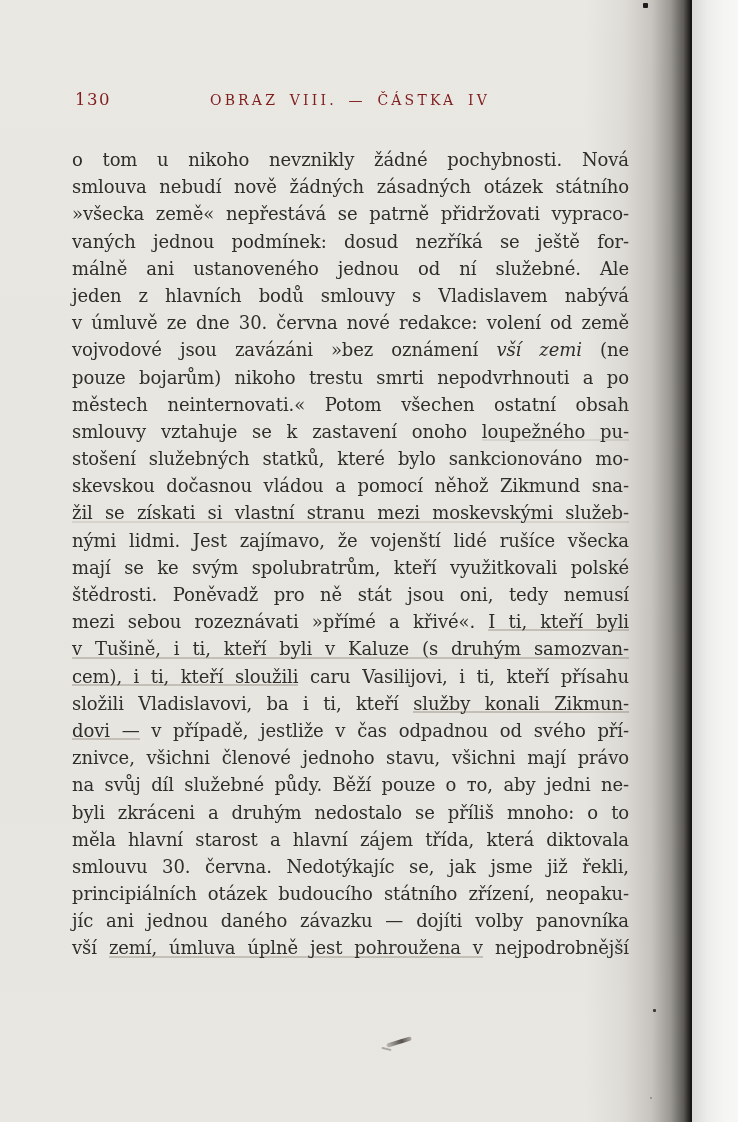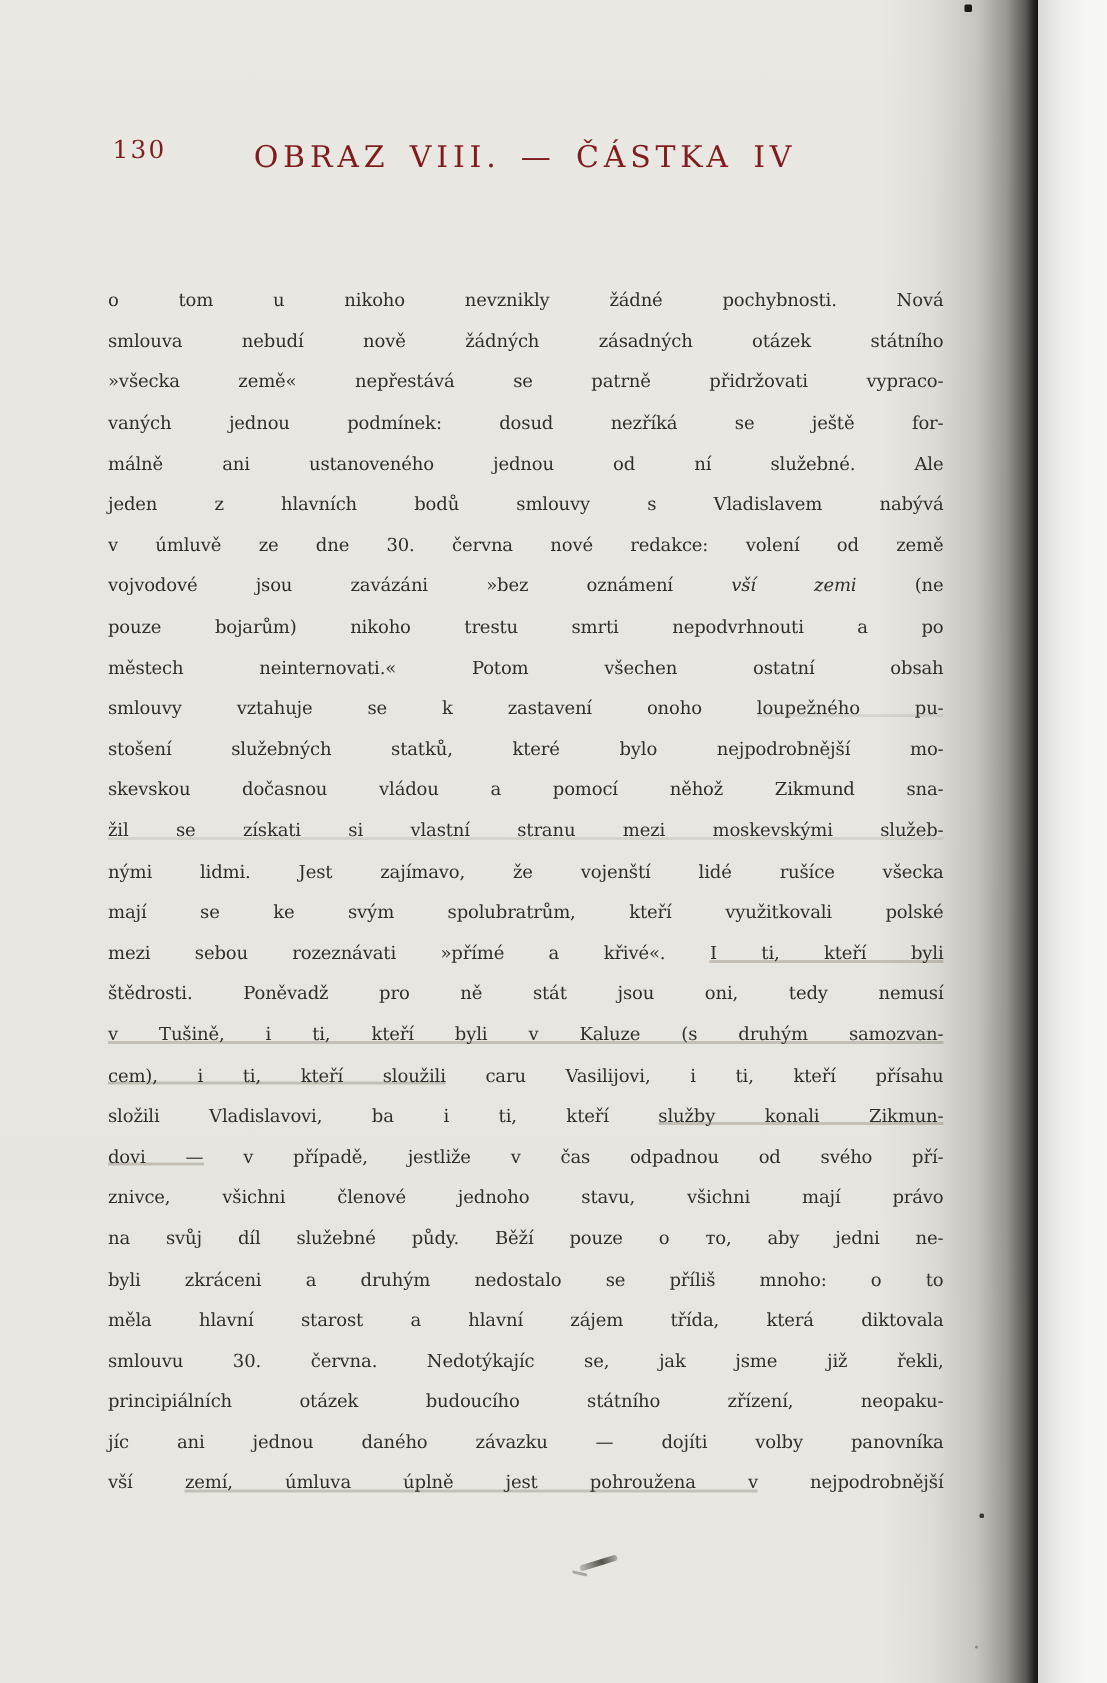--- a/index.html
+++ b/index.html
@@ -35,26 +35,26 @@
   .header-row{
     position:absolute;left:72px;top:90px;width:556px;height:22px;
     color:#7f1d1d;
   }
   .pagenum{
     position:absolute;left:3px;top:0;
     font-size:16.5px;letter-spacing:1.5px;
   }
   .running{
     position:absolute;left:0;right:0;top:2px;text-align:center;
-    font-size:20px;letter-spacing:3.2px;word-spacing:4px;
+    font-size:14px;letter-spacing:3.2px;word-spacing:4px;
   }
   .textblock{
     position:absolute;left:72px;top:146px;width:557px;
-    font-size:12px;line-height:27.2px;color:#302e2a;
-    letter-spacing:-0.1px;word-spacing:1.5px;margin-top:41px;
+    font-size:18px;line-height:27.2px;color:#302e2a;
+    letter-spacing:-0.1px;word-spacing:1.5px;
   }
   .line{
     text-align:justify;
     -moz-text-align-last:justify;
     text-align-last:justify;
     height:27.2px;white-space:normal;
   }
   .it{font-style:italic;}
   .pencil{
     background-image:linear-gradient(rgba(118,110,96,0.32),rgba(118,110,96,0.32));
@@ -97,27 +97,27 @@
       <div class="line"><span>smlouva nebudí nově žádných zásadných otázek státního</span></div>
       <div class="line"><span>»všecka země« nepřestává se patrně přidržovati vypraco-</span></div>
       <div class="line"><span>vaných jednou podmínek: dosud nezříká se ještě for-</span></div>
       <div class="line"><span>málně ani ustanoveného jednou od ní služebné. Ale</span></div>
       <div class="line"><span>jeden z hlavních bodů smlouvy s Vladislavem nabývá</span></div>
       <div class="line"><span>v úmluvě ze dne 30. června nové redakce: volení od země</span></div>
       <div class="line"><span>vojvodové jsou zavázáni »bez oznámení </span><span class="it">vší zemi</span><span> (ne</span></div>
       <div class="line"><span>pouze bojarům) nikoho trestu smrti nepodvrhnouti a po</span></div>
       <div class="line"><span>městech neinternovati.« Potom všechen ostatní obsah</span></div>
       <div class="line"><span>smlouvy vztahuje se k zastavení onoho </span><span class="pencil-faint">loupežného pu-</span></div>
-      <div class="line"><span>stošení služebných statků, které bylo nejpodrobnější mo-</span></div>
+      <div class="line"><span>stošení služebných statků, které bylo sankcionováno mo-</span></div>
       <div class="line"><span>skevskou dočasnou vládou a pomocí něhož Zikmund sna-</span></div>
       <div class="line"><span class="pencil-faint">žil se získati si vlastní stranu mezi moskevskými služeb-</span></div>
       <div class="line"><span>nými lidmi. Jest zajímavo, že vojenští lidé rušíce všecka</span></div>
       <div class="line"><span>mají se ke svým spolubratrům, kteří využitkovali polské</span></div>
+      <div class="line"><span>štědrosti. Poněvadž pro ně stát jsou oni, tedy nemusí</span></div>
       <div class="line"><span>mezi sebou rozeznávati »přímé a křivé«. </span><span class="pencil">I ti, kteří byli</span></div>
-      <div class="line"><span>štědrosti. Poněvadž pro ně stát jsou oni, tedy nemusí</span></div>
       <div class="line"><span class="pencil">v Tušině, i ti, kteří byli v Kaluze (s druhým samozvan-</span></div>
       <div class="line"><span class="pencil">cem), i ti, kteří sloužili</span><span> caru Vasilijovi, i ti, kteří přísahu</span></div>
       <div class="line"><span>složili Vladislavovi, ba i ti, kteří </span><span class="pencil">služby konali Zikmun-</span></div>
       <div class="line"><span class="pencil">dovi —</span><span> v případě, jestliže v čas odpadnou od svého pří-</span></div>
       <div class="line"><span>znivce, všichni členové jednoho stavu, všichni mají právo</span></div>
       <div class="line"><span>na svůj díl služebné půdy. Běží pouze o то, aby jedni ne-</span></div>
       <div class="line"><span>byli zkráceni a druhým nedostalo se příliš mnoho: o to</span></div>
       <div class="line"><span>měla hlavní starost a hlavní zájem třída, která diktovala</span></div>
       <div class="line"><span>smlouvu 30. června. Nedotýkajíc se, jak jsme již řekli,</span></div>
       <div class="line"><span>principiálních otázek budoucího státního zřízení, neopaku-</span></div>

